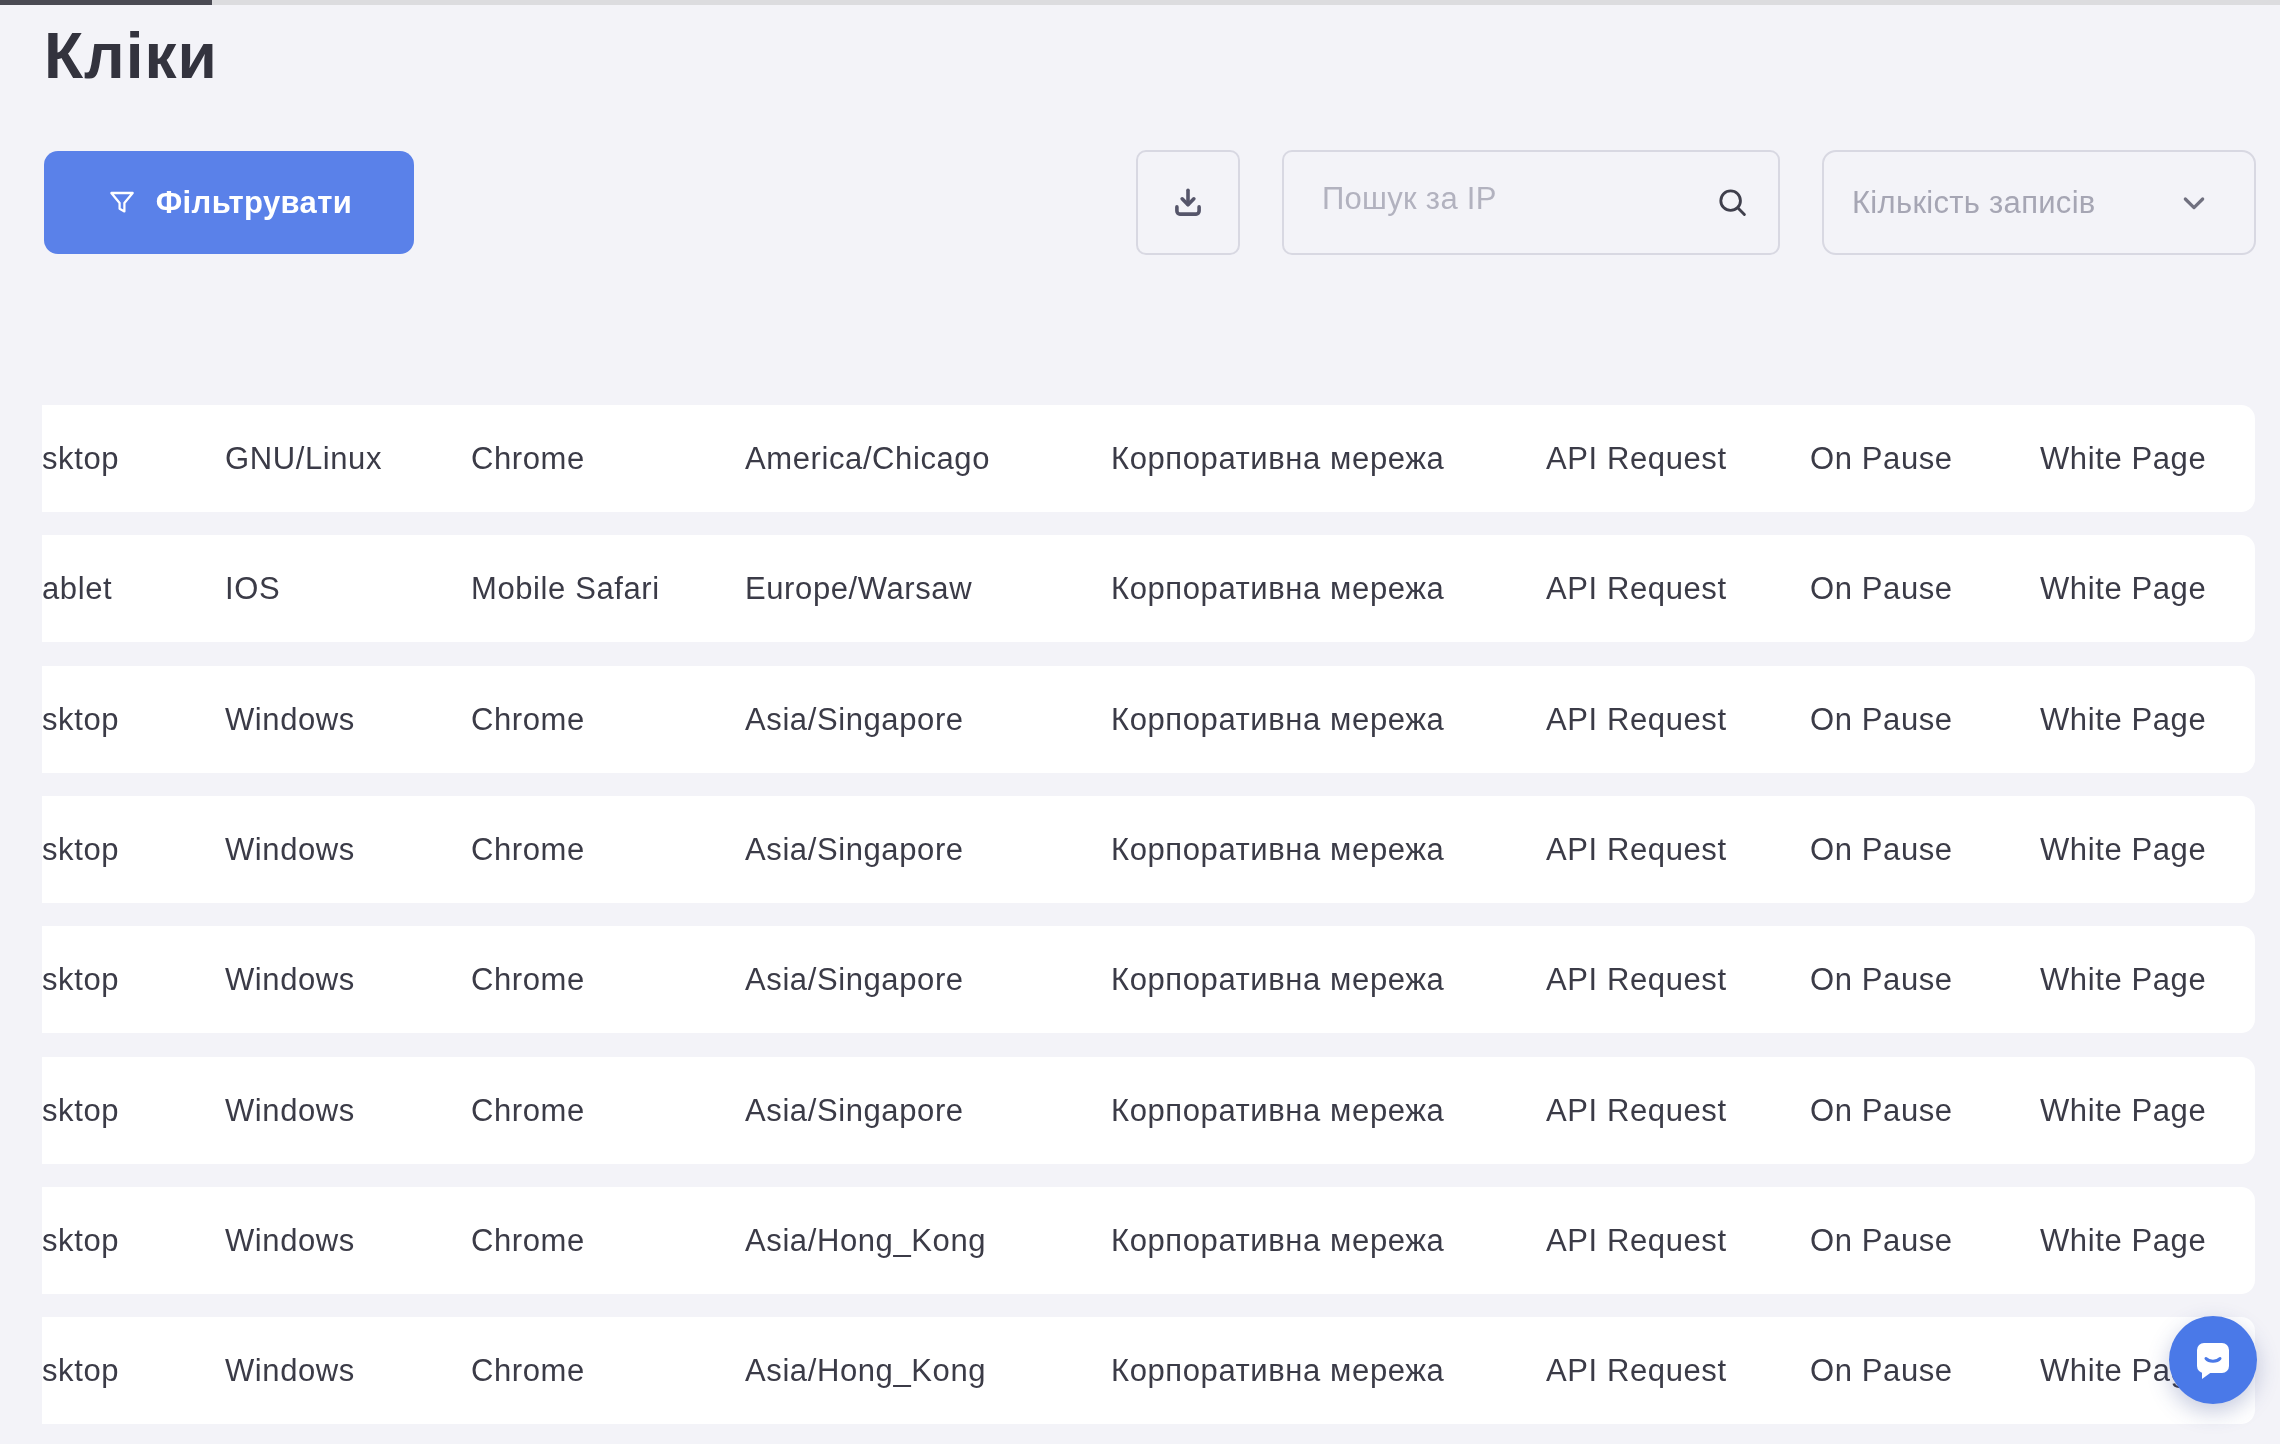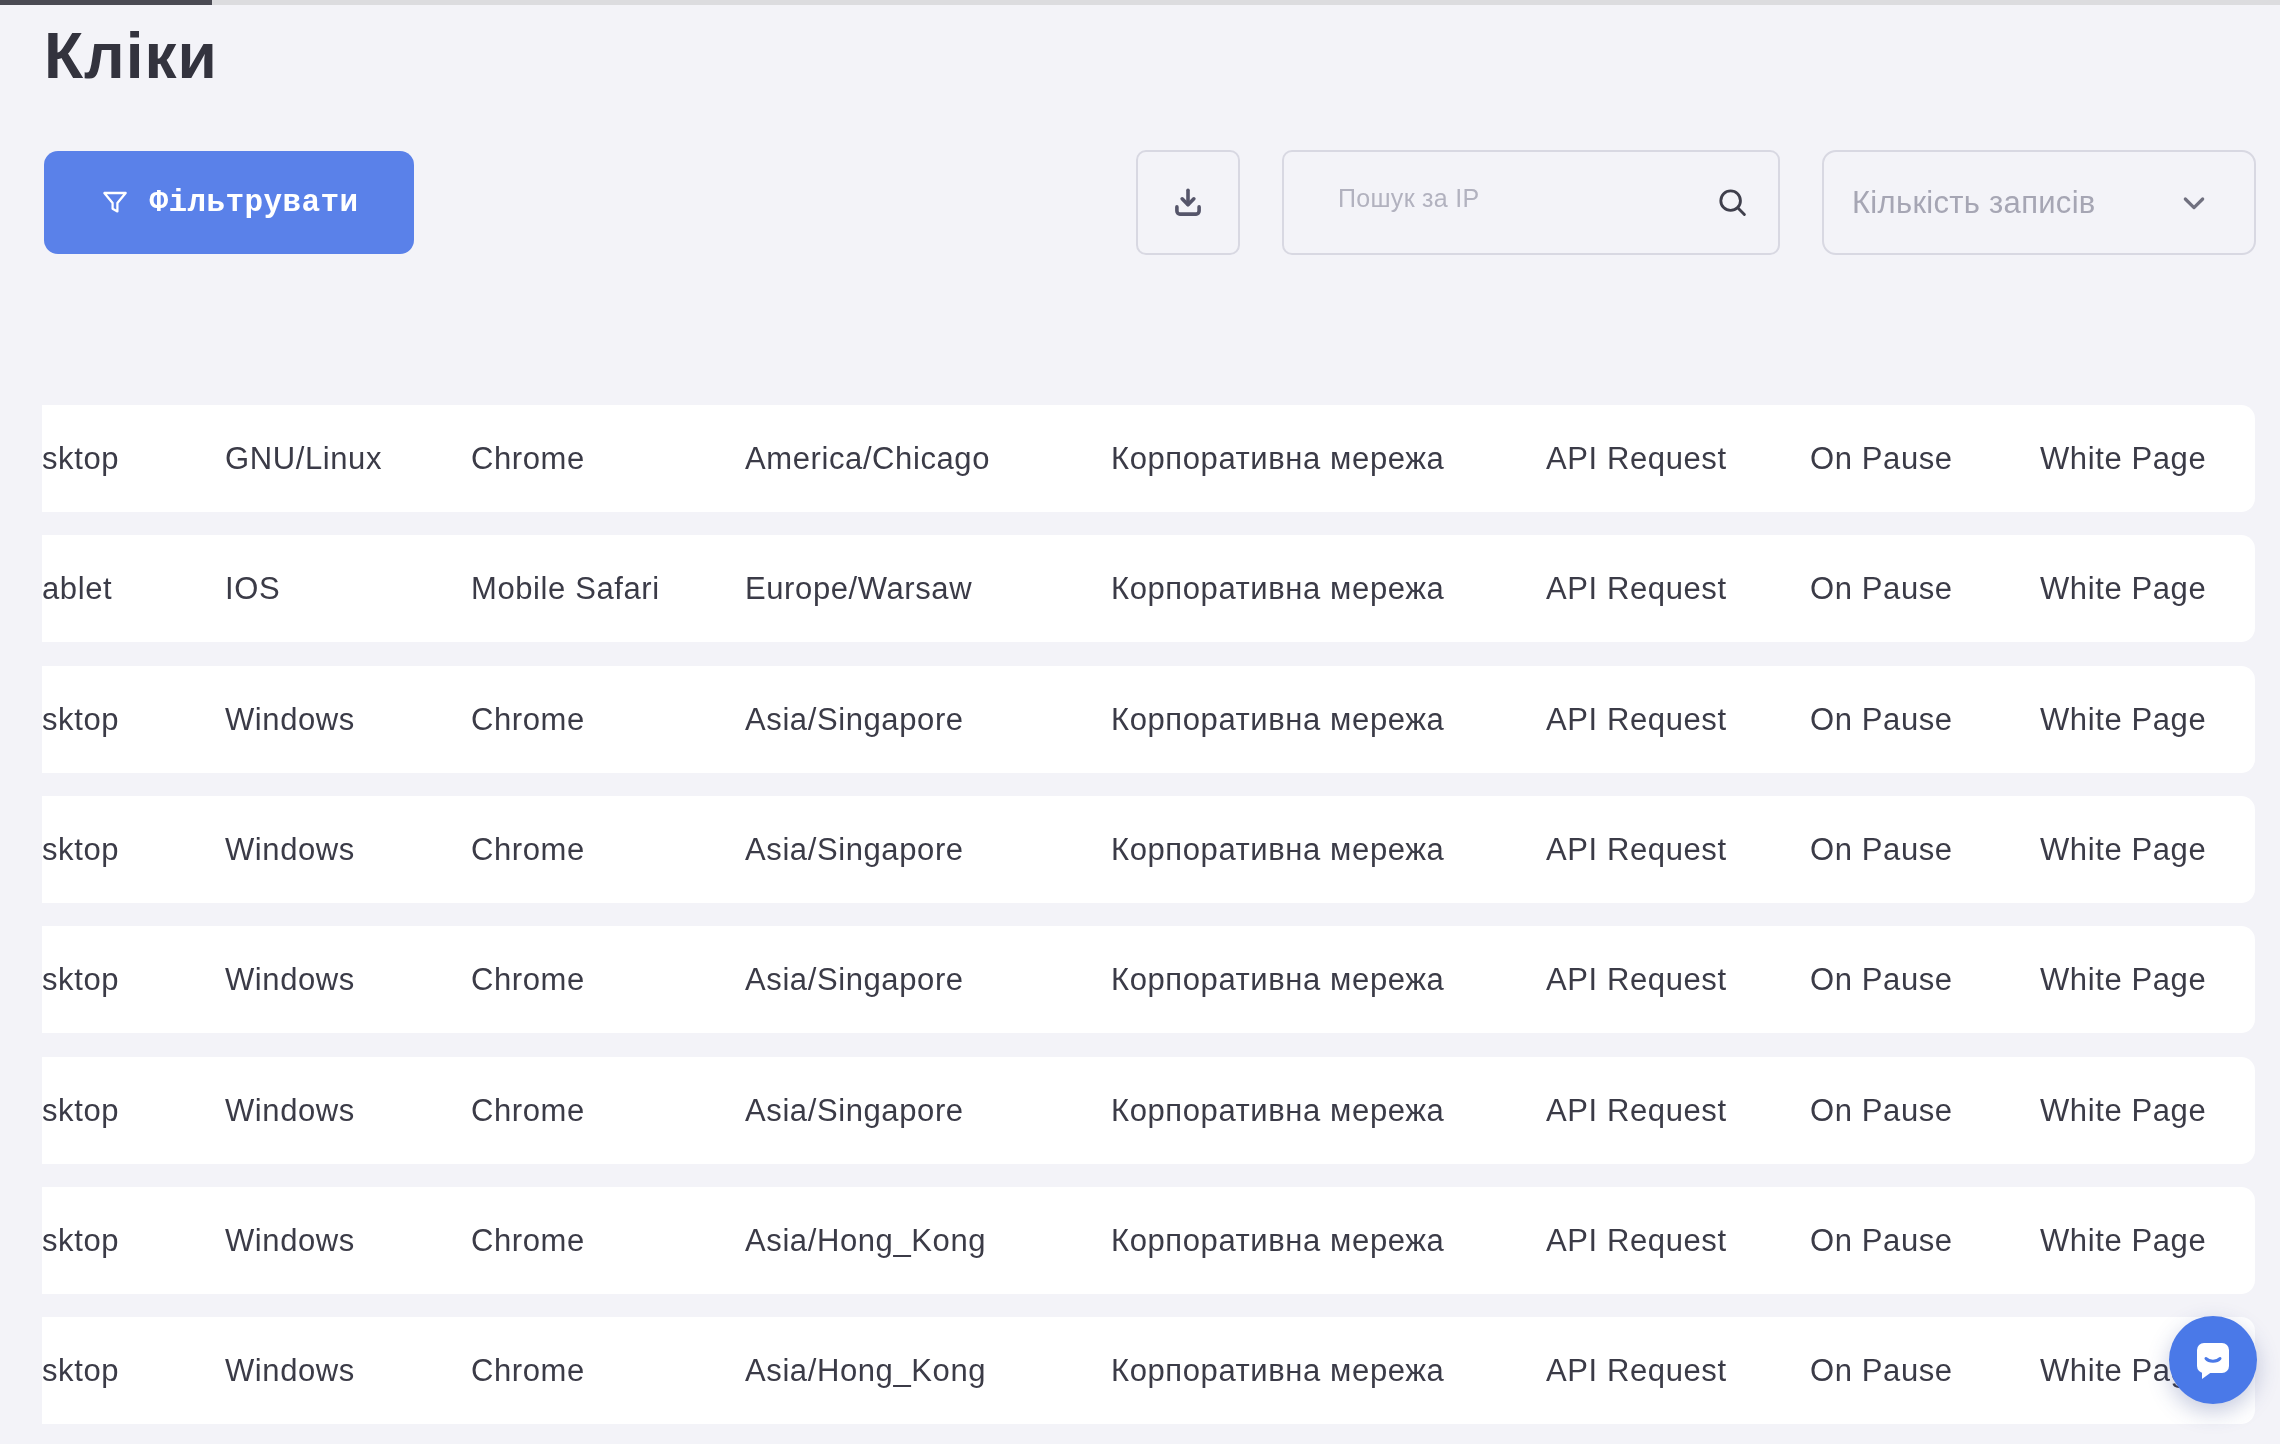--- a/index.html
+++ b/index.html
@@ -19,26 +19,26 @@
   body{font-family:"Liberation Sans", sans-serif;background:var(--page-bg);}
   .screen{position:relative;width:2280px;height:1444px;background:var(--page-bg);overflow:hidden;}
 
   
   .hscroll-track{position:absolute;top:0;left:0;width:2280px;height:5px;background:#dcdcdf;}
   .hscroll-thumb{position:absolute;top:0;left:0;width:212px;height:5px;background:#4a4a53;}
 
   .page-title{position:absolute;left:44px;top:20px;font-size:64px;line-height:72px;font-weight:bold;letter-spacing:1px;color:var(--text-title);}
 
   
-  .btn{position:absolute;top:151px;height:103px;display:flex;align-items:center;justify-content:center;gap:18px;border:none;border-radius:14px;font-family:Liberation Mono, monospace;font-size:31px;font-weight:bold;letter-spacing:.4px;cursor:pointer;}
+  .btn{position:absolute;top:151px;height:103px;display:flex;align-items:center;justify-content:center;gap:18px;border:none;border-radius:14px;font-family:Liberation Sans, sans-serif;font-size:31px;font-weight:bold;letter-spacing:.4px;cursor:pointer;}
   .btn-filter{left:44px;width:370px;background:var(--accent-blue);color:#ffffff;}
   .btn-refresh{left:453px;width:314px;background:#ffffff;color:#32323d;}
   .btn-download{left:1136px;top:150px;width:104px;height:105px;background:transparent;border:2px solid var(--border);border-radius:10px;}
   .search-box{position:absolute;left:1282px;top:150px;width:498px;height:105px;border:2px solid var(--border);border-radius:10px;}
-  .search-input{position:absolute;left:16px;top:0;width:100%;height:100%;background:transparent;border:none;outline:none;font-family:inherit;font-size:25px;color:var(--text-dark);padding:0 90px 8px 38px;}
+  .search-input{position:absolute;left:0;top:0;width:100%;height:100%;background:transparent;border:none;outline:none;font-family:inherit;font-size:31px;color:var(--text-dark);padding:0 90px 8px 38px;}
   .search-input::placeholder{color:var(--placeholder);letter-spacing:.3px;}
   .search-box svg{position:absolute;right:26px;top:50%;transform:translateY(-50%);}
   .dropdown{position:absolute;left:1822px;top:150px;width:434px;height:105px;border:2px solid var(--border);border-radius:14px;display:flex;align-items:center;cursor:pointer;background:transparent;}
   .dropdown-label{margin-left:28px;font-size:31px;color:#a6a6b4;letter-spacing:.3px;}
   .dropdown svg{position:absolute;right:44px;top:50%;transform:translateY(-50%);}
 
   
   .thead{position:absolute;left:0;top:326px;width:2280px;height:48px;}
   .hdr{position:absolute;top:0;height:48px;line-height:48px;font-size:30px;letter-spacing:.4px;color:var(--text-header);white-space:nowrap;}
   .tbody{position:absolute;left:0;top:0;width:2280px;height:1444px;}

